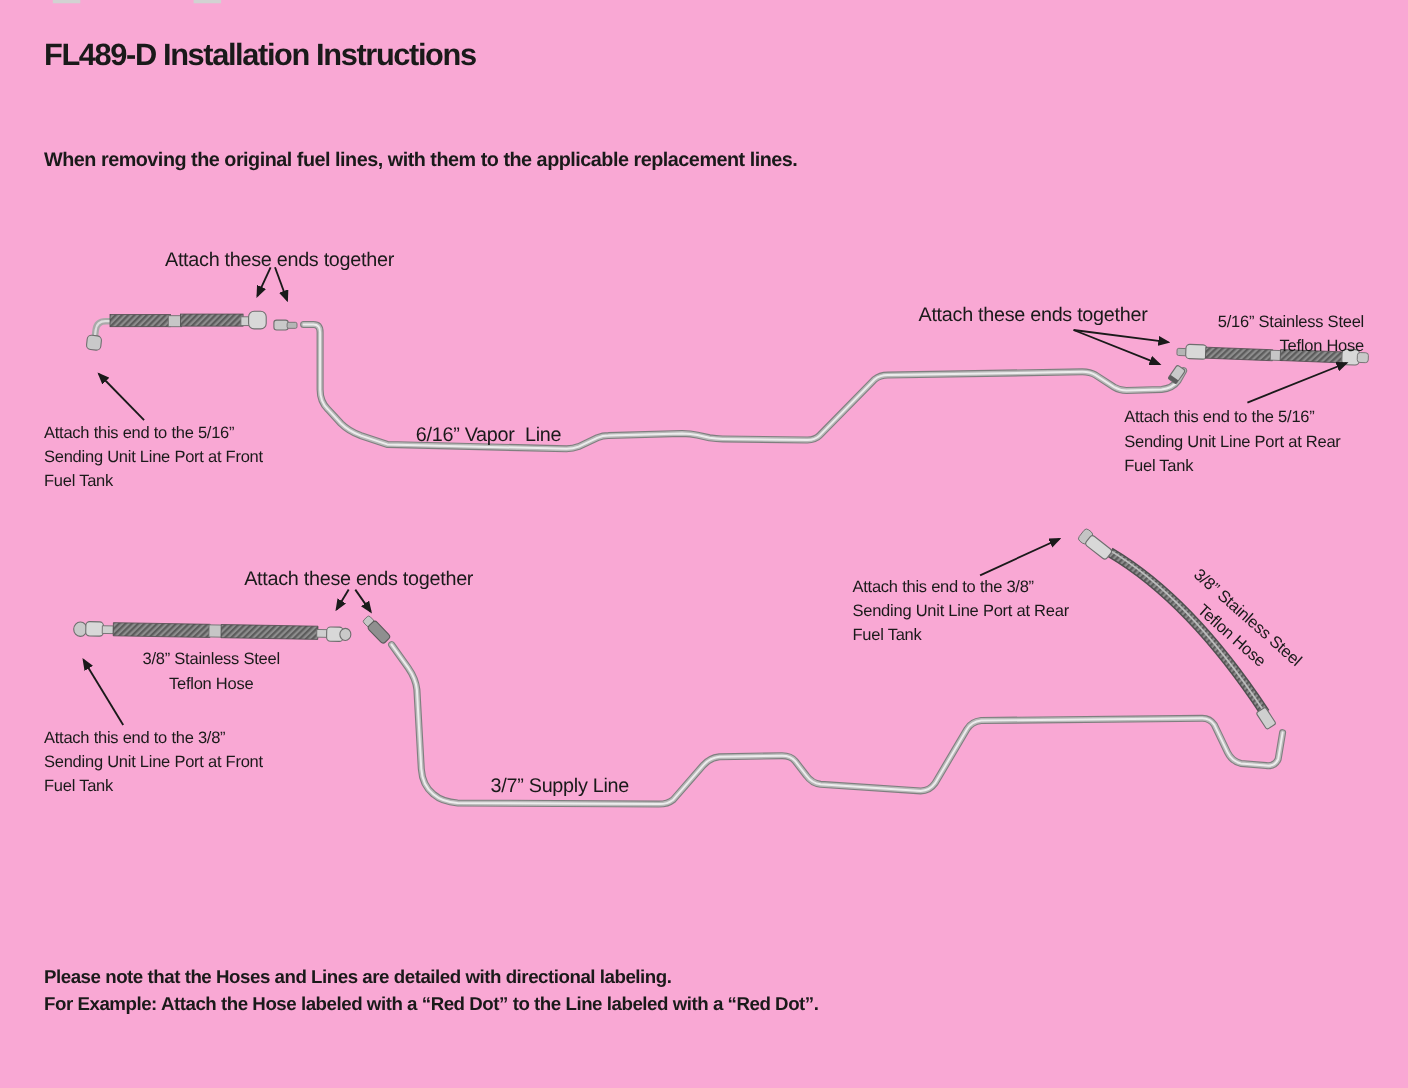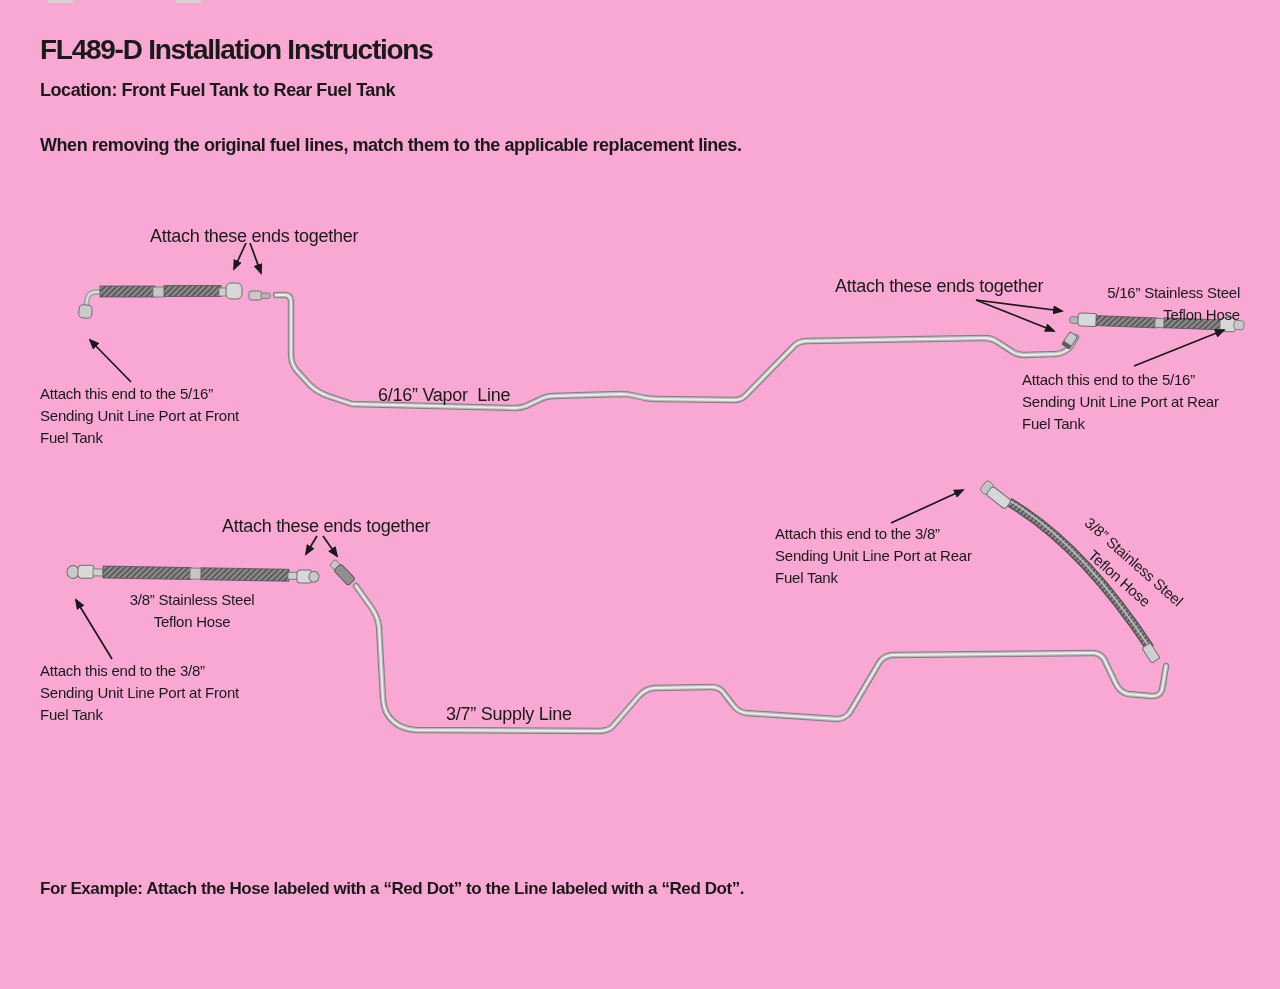--- a/index.html
+++ b/index.html
@@ -22,22 +22,21 @@
 </style>
 </head>
 <body>
 
 <div id="page">
 
   <div class="topmark" style="left:48px;width:25px;"></div>
   <div class="topmark" style="left:176px;width:25px;"></div>
 
   <div class="abs title" style="left:40px;top:34px;">FL489-D Installation Instructions</div>
-  <div class="abs sub" style="left:40px;top:80px;">Location: Front Fuel Tank to Rear Fuel Tank</div>
-  <div class="abs sub" style="left:40px;top:135px;">When removing the original fuel lines, match them to the applicable replacement lines.</div>
+  <div class="abs sub" style="left:40px;top:135px;">When removing the original fuel lines, with them to the applicable replacement lines.</div>
 
   <svg width="1280" height="989" viewBox="0 0 1280 989">
     <defs>
       <marker id="ah" markerWidth="11" markerHeight="9" refX="9" refY="4.5" orient="auto" markerUnits="userSpaceOnUse">
         <path d="M0,0 L11,4.5 L0,9 z" fill="#1a1a1a"></path>
       </marker>
       <pattern id="braid" patternUnits="userSpaceOnUse" width="4" height="4" patternTransform="rotate(45)">
         <rect width="4" height="4" fill="#8d8d8d"></rect>
         <rect width="2" height="4" fill="#5c5c5c"></rect>
       </pattern>
@@ -176,16 +175,17 @@
     <div>Sending Unit Line Port at Rear</div>
     <div>Fuel Tank</div>
   </div>
 
   <div class="hoselbl" style="left:1078px;top:498px;width:168px;transform:rotate(41.5deg);transform-origin:0 0;">
     <div>3/8” Stainless Steel</div>
     <div>Teflon Hose</div>
   </div>
 
   <div class="foot" style="left:40px;top:877px;">
+    <div>Please note that the Hoses and Lines are detailed with directional labeling.</div>
     <div>For Example: Attach the Hose labeled with a “Red Dot” to the Line labeled with a “Red Dot”.</div>
   </div>
 
 </div>
 
 </body></html>

